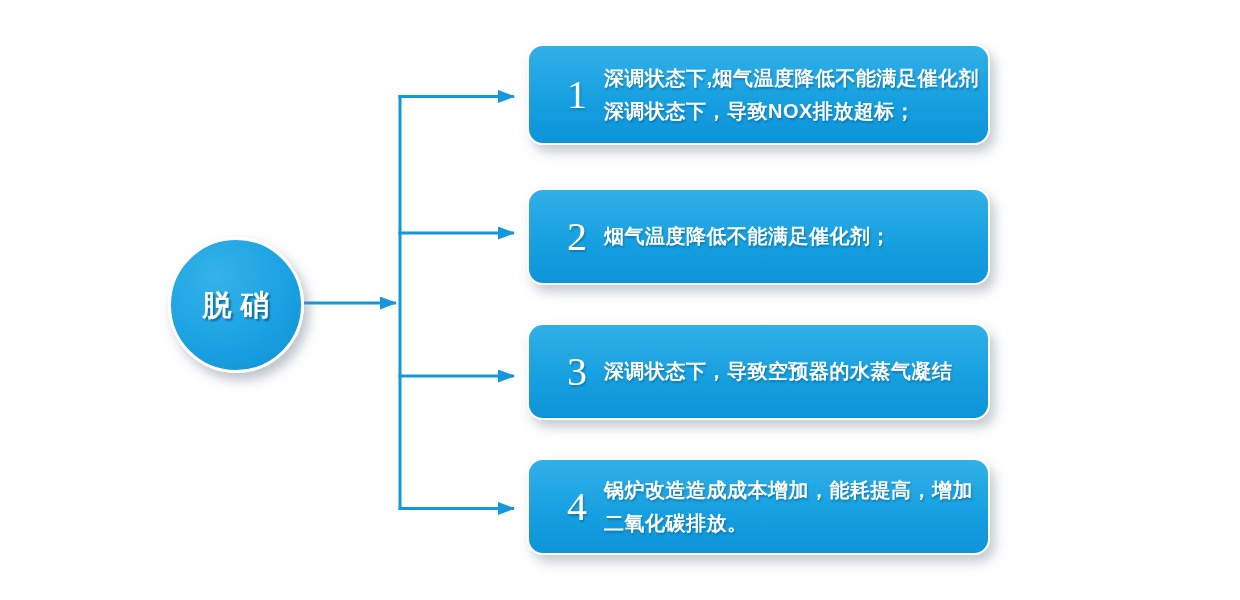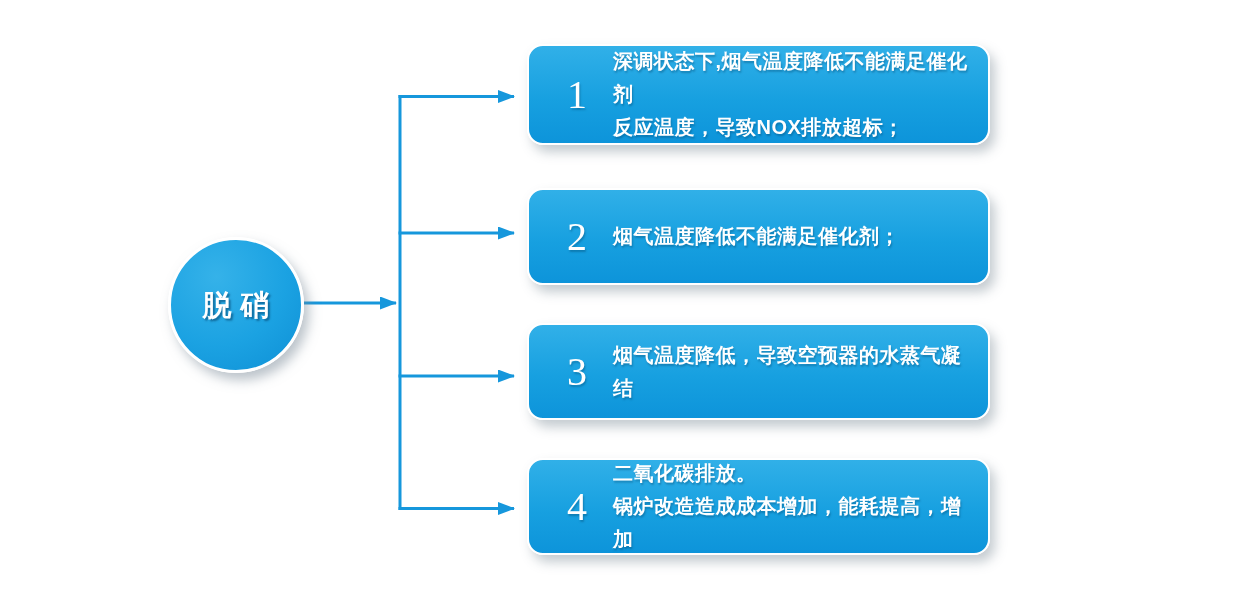--- a/index.html
+++ b/index.html
@@ -35,21 +35,21 @@
   .box3{top:323px;height:97px;}
   .box4{top:458px;height:97px;}
 
   .num{
     flex:0 0 44px;margin-left:26px;text-align:center;
     font-family:"Liberation Serif","DejaVu Serif",serif;
     font-size:40px;line-height:40px;
     text-shadow:1px 2px 2px rgba(0,70,110,0.4);
   }
   .txt{
-    margin-left:14px;margin-right:8px;width:392px;
+    margin-left:5px;margin-right:8px;width:392px;
     font-size:20px;font-weight:bold;line-height:33px;letter-spacing:0.5px;
     text-shadow:1px 2px 2px rgba(0,70,110,0.4);
   }
 </style>
 </head>
 <body>
 
 <div class="canvas">
 
   <svg class="connectors" viewBox="0 0 1240 600" xmlns="http://www.w3.org/2000/svg">
@@ -67,39 +67,39 @@
   </svg>
 
   <div class="circle">
     <div class="circle-line">脱硝</div>
   </div>
 
   <div class="box box1">
     <div class="num">1</div>
     <div class="txt">
       <div>深调状态下,烟气温度降低不能满足催化剂</div>
-      <div>反应温度，导致NOX排放超标；</div>
+      <div>深调状态下，导致NOX排放超标；</div>
     </div>
   </div>
 
   <div class="box box2">
     <div class="num">2</div>
     <div class="txt">
       <div>烟气温度降低不能满足催化剂；</div>
     </div>
   </div>
 
   <div class="box box3">
     <div class="num">3</div>
     <div class="txt">
-      <div>烟气温度降低，导致空预器的水蒸气凝结</div>
+      <div>深调状态下，导致空预器的水蒸气凝结</div>
     </div>
   </div>
 
   <div class="box box4">
     <div class="num">4</div>
     <div class="txt">
+      <div>锅炉改造造成成本增加，能耗提高，增加</div>
       <div>二氧化碳排放。</div>
-      <div>锅炉改造造成成本增加，能耗提高，增加</div>
     </div>
   </div>
 
 </div>
 
 </body></html>

